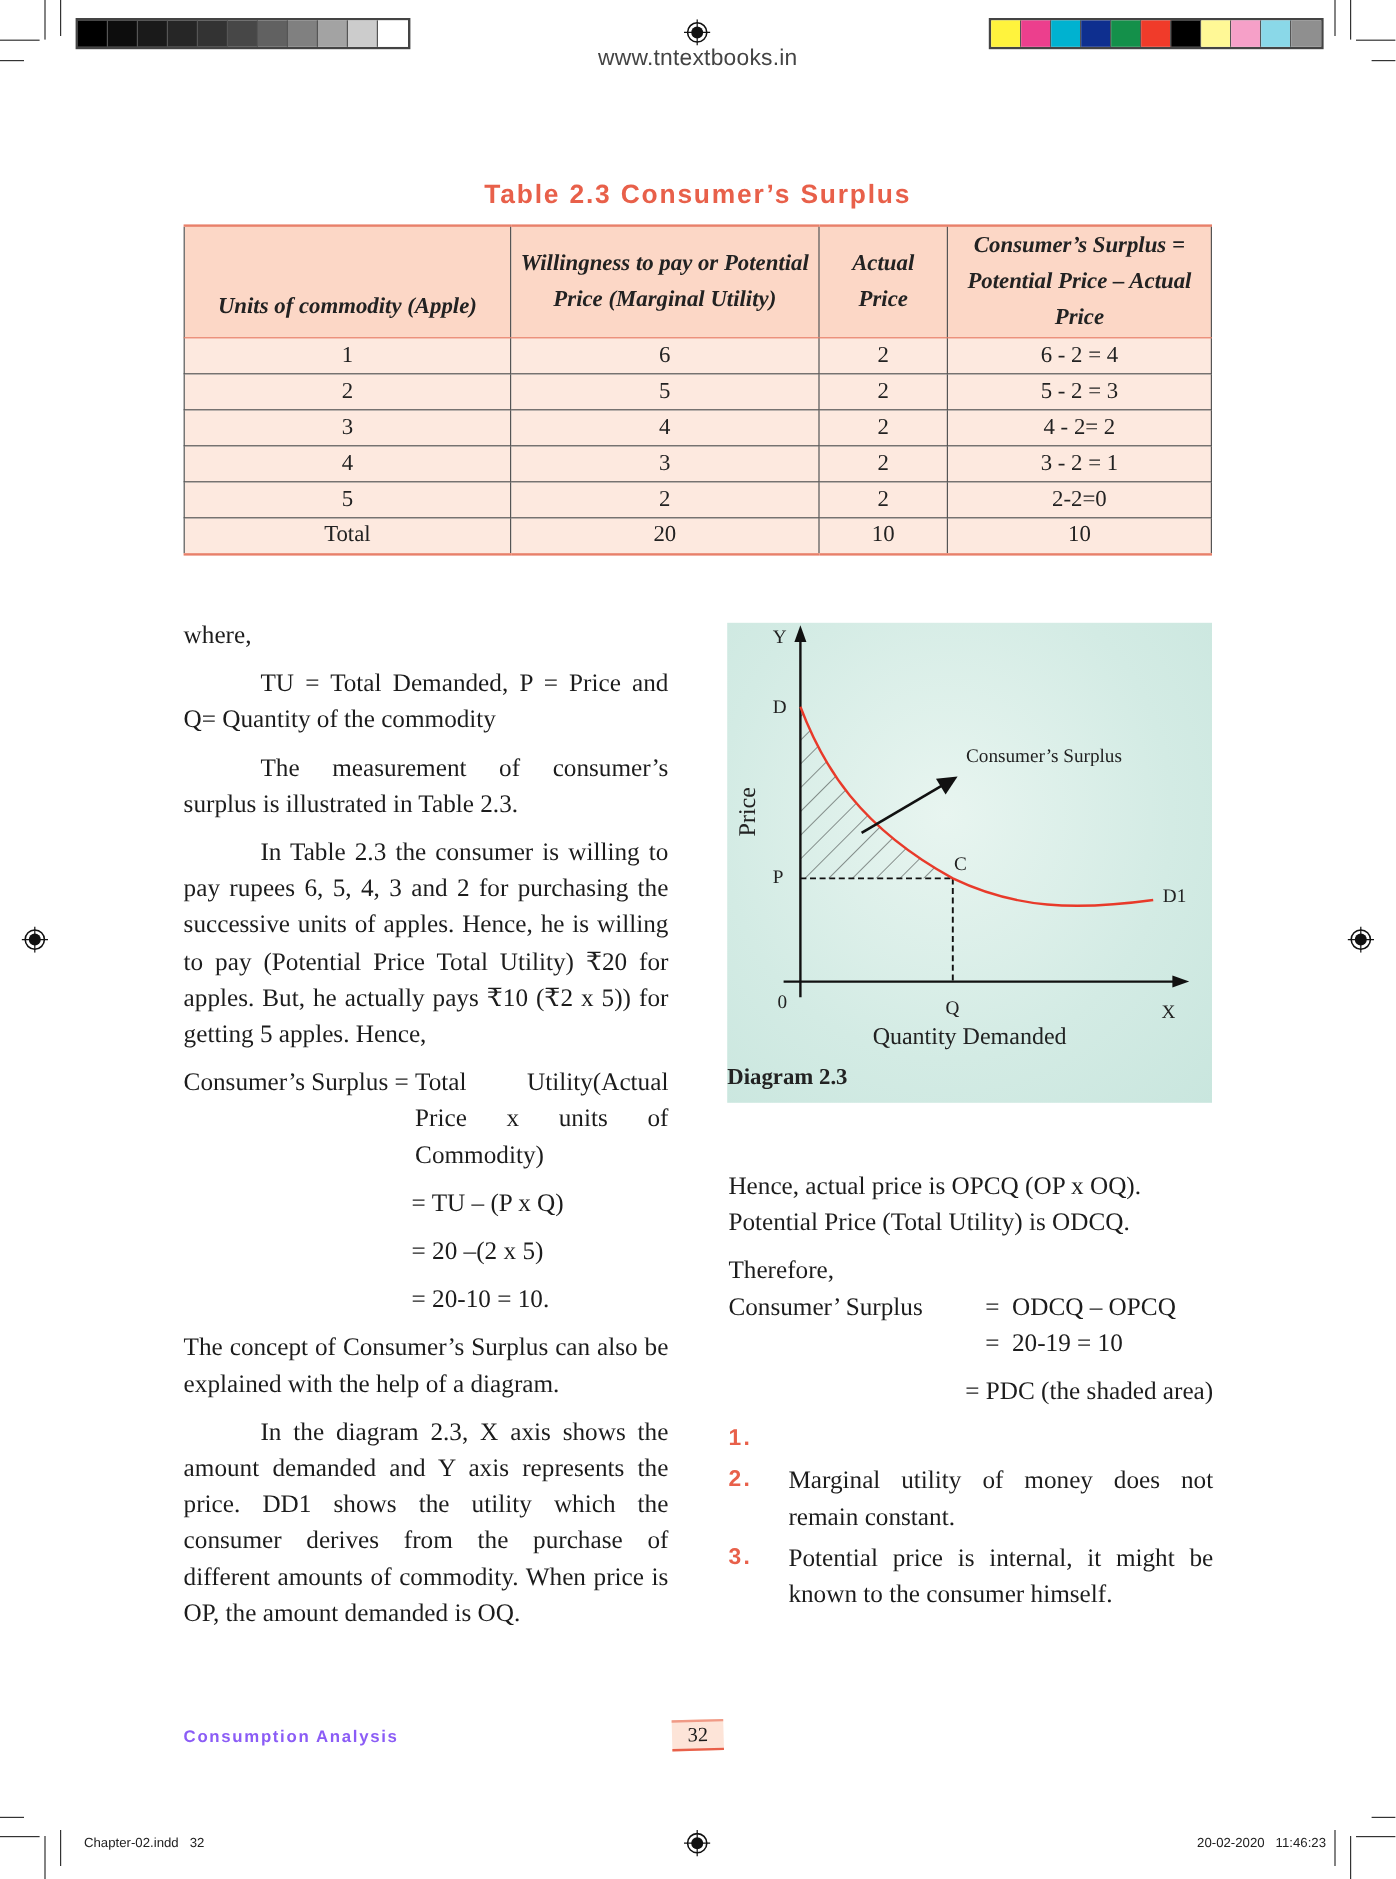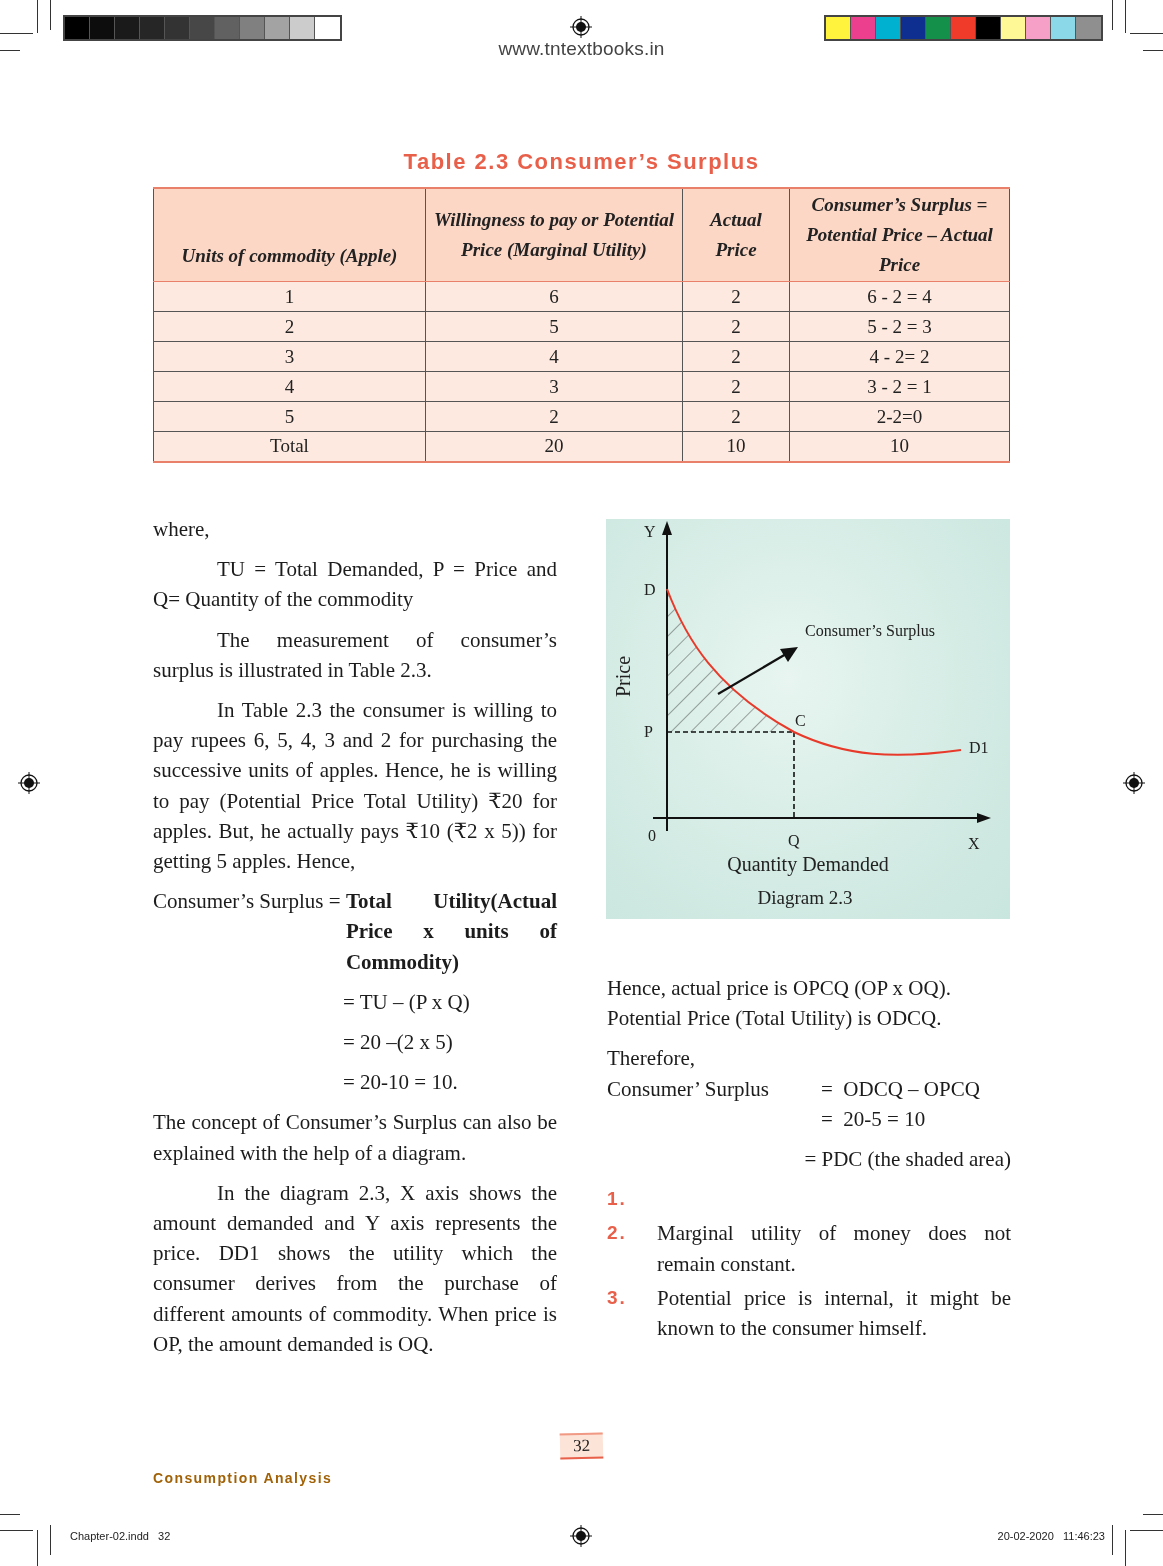--- a/index.html
+++ b/index.html
@@ -31,41 +31,41 @@
 
     
     .col { position: absolute; font-size: 21px; line-height: 30.2px; color: #1c1c1c; }
     .col p { text-align: justify; }
     .indent { text-indent: 64px; }
     .left-col { left: 153px; top: 514px; width: 404px; }
     .right-col { left: 607px; width: 404px; }
     .gap { height: 10px; }
     .eq-row { display: flex; }
     .eq-label { white-space: nowrap; }
-    .eq-body { text-align: justify; font-weight: bold; }
+    .eq-body { text-align: justify; }
     .eq-indent { padding-left: 190px; }
 
     
     .diagram { position: absolute; left: 606px; top: 519px; width: 404px; height: 400px;
       background: radial-gradient(ellipse at 45% 40%, #e8f5f0 0%, #d3ebe4 60%, #c9e6de 100%); }
     .diagram svg { position: absolute; left: 0; top: 0; }
     .dlabel { position: absolute; font-family: "Liberation Serif", "DejaVu Serif", serif; font-size: 16px; color: #222; }
-    .diagram-title { position: absolute; top: 368px; left: 0; width: 398px; text-align: center; font-weight: normal; font-size: 19px; }
+    .diagram-title { position: absolute; top: 368px; left: 0; width: 398px; font-weight: bold; font-size: 19px; }
     .xaxis-title { position: absolute; top: 334px; left: 0; width: 404px; text-align: center; font-size: 20px; }
     .price-label { position: absolute; left: 6px; top: 144px; font-size: 20px; transform: rotate(-90deg); transform-origin: left top; }
 
     
     .crit-title { font-family: "Liberation Sans", "DejaVu Sans", sans-serif; font-weight: bold; color: #e8604a; font-size: 22px; letter-spacing: 0.8px; line-height: 30px; }
     .crit-item { display: flex; margin-bottom: 4px; }
     .crit-num { width: 50px; flex: none; font-family: "Liberation Sans", "DejaVu Sans", sans-serif; font-weight: bold; color: #e8604a; font-size: 19px; letter-spacing: 2px; }
     .crit-text { flex: 1; text-align: justify; }
 
     
     .footer-label { position: absolute; left: 153px; top: 1439px; font-family: "Liberation Sans", "DejaVu Sans", sans-serif;
-      font-weight: bold; font-size: 14px; letter-spacing: 1.4px; color: #a16207; margin-top: 31px; }
+      font-weight: bold; font-size: 14px; letter-spacing: 1.4px; color: #8b5cf6; }
     .page-num { position: absolute; left: 560px; top: 1433px; width: 43px; height: 26px; background: #fde4d8;
       border-top: 2px solid #f09a86; border-bottom: 2px solid #e8604a; font-size: 17px; text-align: center; line-height: 22px; transform: rotate(-1.5deg); }
     .slug { position: absolute; top: 1530px; font-family: "Liberation Sans", "DejaVu Sans", sans-serif; font-size: 11px; color: #222; }
   </style>
 </head>
 <body>
 
 <div class="crop" style="left:37px;top:0;width:1px;height:33px;"></div>
 <div class="crop" style="left:0;top:33px;width:33px;height:1px;"></div>
 <div class="crop" style="left:0;top:50px;width:20px;height:1px;"></div>
@@ -254,21 +254,21 @@
 </div>
 
 <div class="col right-col" style="top:973px;">
   <p style="text-align:left;">Hence, actual price is OPCQ (OP x OQ). Potential Price (Total Utility) is ODCQ.</p>
   <div class="gap"></div>
   <p>Therefore,</p>
   <div class="eq-row">
     <span style="width:214px;">Consumer’ Surplus</span>
     <span style="white-space:pre;">=  ODCQ – OPCQ</span>
   </div>
-  <p style="padding-left:214px;white-space:pre;">=  20-5 = 10</p>
+  <p style="padding-left:214px;white-space:pre;">=  20-19 = 10</p>
   <div class="gap"></div>
   <p style="text-align:right;">= PDC (the shaded area)</p>
   <div class="gap"></div>
   <div id="crit-list">
       <div class="crit-item">
         <span class="crit-num">1.</span>
       </div>
       <div class="crit-item">
         <span class="crit-num">2.</span>
         <span class="crit-text">Marginal utility of money does not remain constant.</span>

